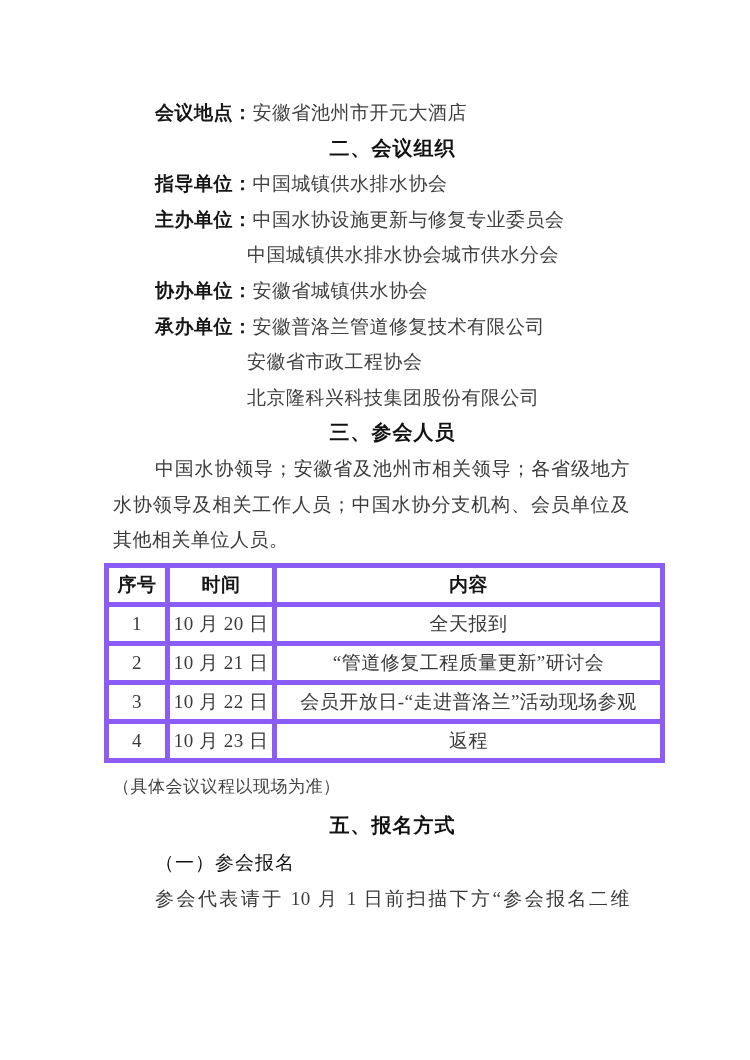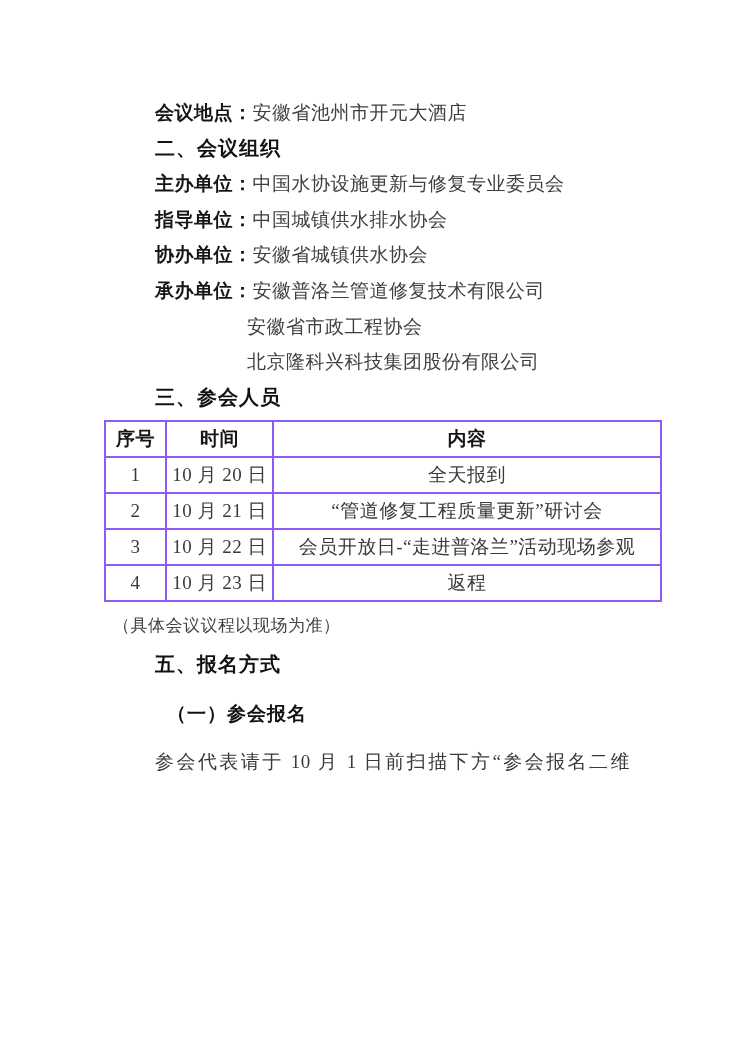--- a/index.html
+++ b/index.html
@@ -8,79 +8,87 @@
     font-family:"Liberation Serif","DejaVu Serif",serif;
     color:#3a3a3a;
   }
   .page { box-sizing:border-box; width:744px; height:1060px; padding:95px 114px 0 113px; }
 
   .line { font-size:19px; line-height:35.6px; letter-spacing:0.5px; white-space:nowrap; padding-left:42px; }
   .label { font-weight:bold; color:#161616; }
   .value { color:#3f3f3f; }
   .cont  { padding-left:134px; }
 
-  .h2 { font-size:20px; line-height:35.6px; font-weight:bold; color:#111; letter-spacing:1px; padding-left:42px; margin:0; }
+  .h2 { font-size:20px; line-height:35.6px; font-weight:bold; color:#111; letter-spacing:1px; padding-left:42px; margin:0;text-align:center; }
   .h2.tight { line-height:20px; }
 
   .jp div { font-size:19px; line-height:35.6px; letter-spacing:0.5px; color:#3a3a3a;
             text-align:justify; text-align-last:justify; }
   .jp div.first { text-indent:42px; }
   .jp div.last  { text-align-last:left; }
 
   table.schedule { border-collapse:collapse; table-layout:fixed; width:556px; margin-left:-9px; margin-top:5px; }
   .schedule col.c1 { width:61px; } .schedule col.c2 { width:107px; } .schedule col.c3 { width:388px; }
   .schedule th, .schedule td {
-    border:2px solid #8b5cf6; height:34px; padding:0 1px; text-align:center;
+    border:5px solid #8b5cf6; height:34px; padding:0 1px; text-align:center;
     font-size:19px; letter-spacing:0.5px; overflow:hidden; white-space:nowrap;
   }
   .schedule th { font-weight:bold; color:#161616; }
   .schedule td { color:#3a3a3a; }
 
   .note { margin-top:12px; font-size:17px; line-height:24px; color:#424242; text-align:left; letter-spacing:0.5px; }
 
   .h2.s5 { margin-top:10px; line-height:36px;font-family:Liberation Mono, monospace; }
-  .h3 { font-size:19px; line-height:36px; font-weight:bold; color:#111; letter-spacing:1px; padding-left:42px; margin:12px; }
+  .h3 { font-size:19px; line-height:36px; font-weight:normal; color:#111; letter-spacing:1px; padding-left:42px; margin:0; }
   .pline { font-size:19px; line-height:36px; letter-spacing:0.5px; color:#3a3a3a;
            text-indent:42px; text-align:justify; text-align-last:justify; }
 </style>
 </head>
 <body>
 
 <div class="page">
 
   <div class="line">
     <span class="label">会议地点：</span><span class="value">安徽省池州市开元大酒店</span>
   </div>
 
   <div class="h2">二、会议组织</div>
 
   <div class="line">
-    <span class="label">主办单位：</span><span class="value">中国水协设施更新与修复专业委员会</span>
+    <span class="label">指导单位：</span><span class="value">中国城镇供水排水协会</span>
   </div>
 
   <div class="line">
-    <span class="label">指导单位：</span><span class="value">中国城镇供水排水协会</span>
+    <span class="label">主办单位：</span><span class="value">中国水协设施更新与修复专业委员会</span>
+  </div>
+  <div class="line cont">
+    <span class="value">中国城镇供水排水协会城市供水分会</span>
   </div>
 
   <div class="line">
     <span class="label">协办单位：</span><span class="value">安徽省城镇供水协会</span>
   </div>
   <div class="line">
     <span class="label">承办单位：</span><span class="value">安徽普洛兰管道修复技术有限公司</span>
   </div>
 
   <div class="line cont">
     <span class="value">安徽省市政工程协会</span>
   </div>
   <div class="line cont">
     <span class="value">北京隆科兴科技集团股份有限公司</span>
   </div>
 
   <div class="h2">三、参会人员</div>
 
+  <div class="jp">
+    <div class="first">中国水协领导；安徽省及池州市相关领导；各省级地方</div>
+    <div>水协领导及相关工作人员；中国水协分支机构、会员单位及</div>
+    <div class="last">其他相关单位人员。</div>
+  </div>
 
 
   <table class="schedule">
     <colgroup>
         <col class="c1">
         <col class="c2">
         <col class="c3">
       </colgroup>
     <tbody>
         <tr>

